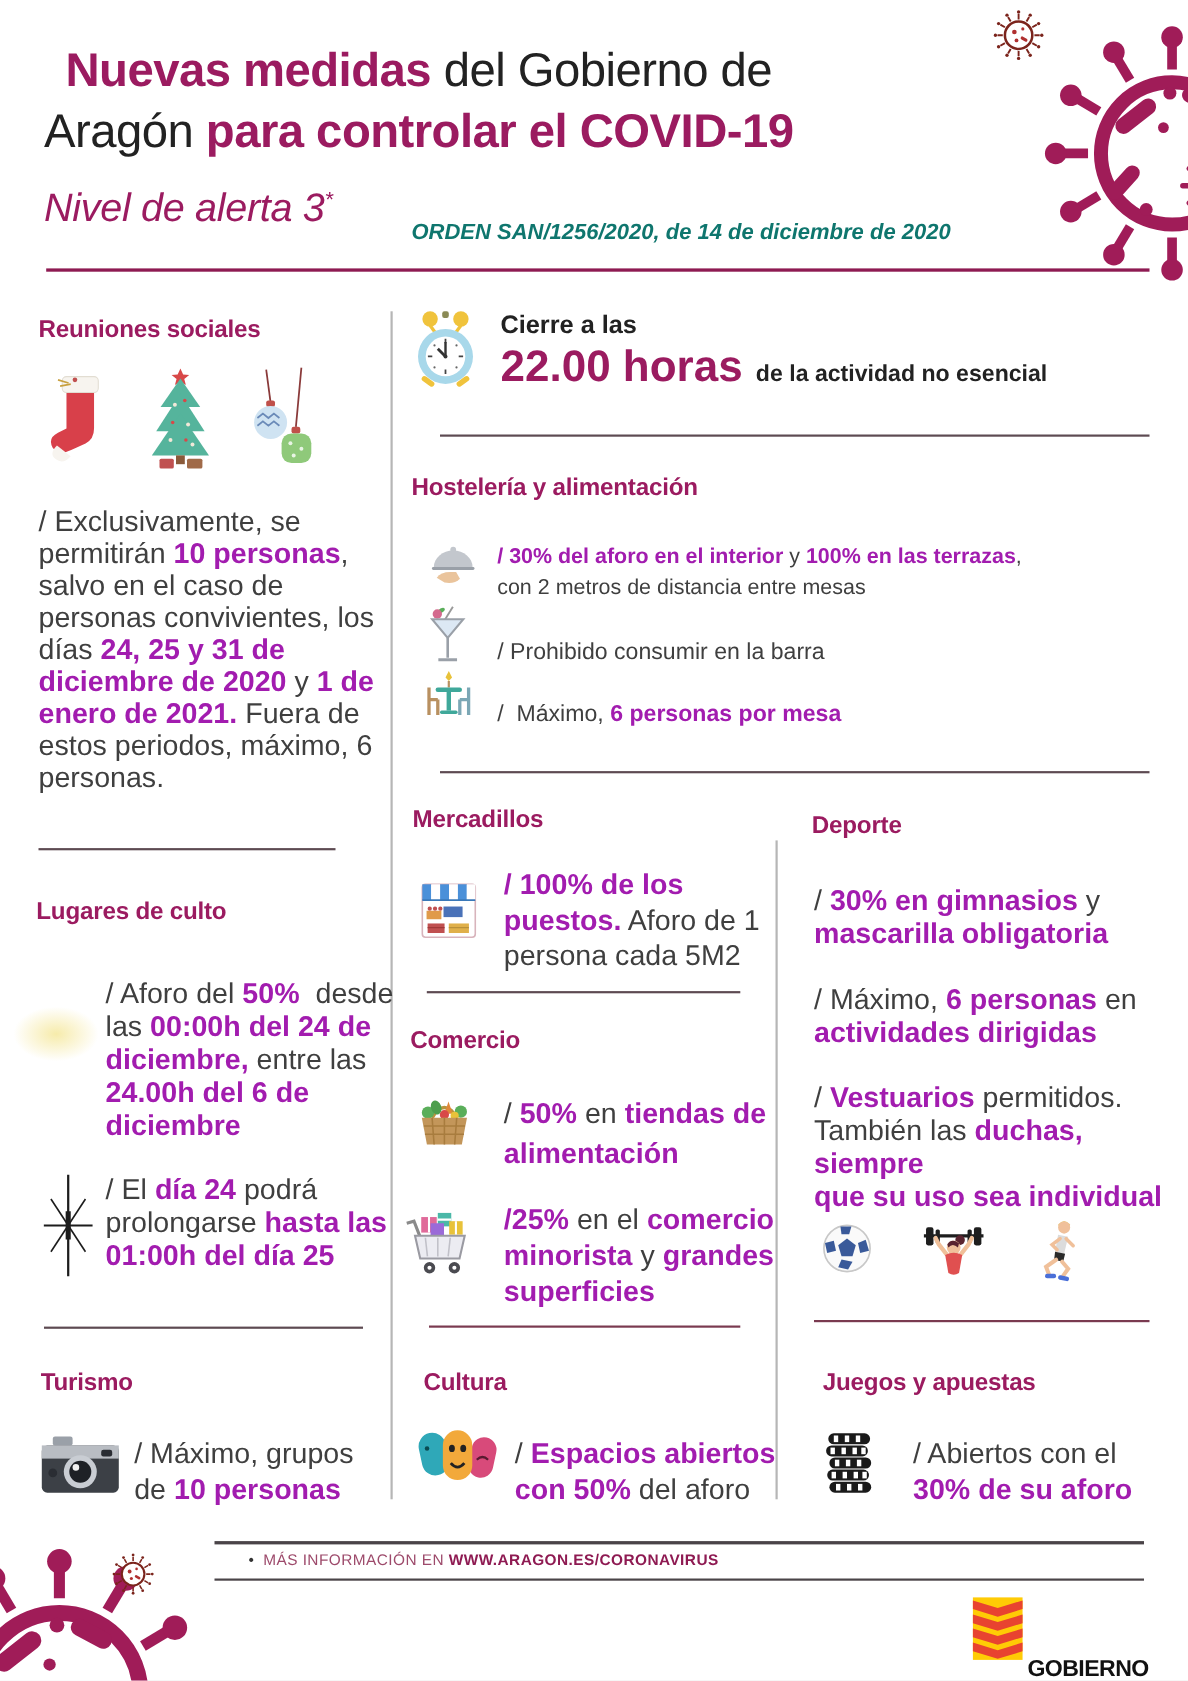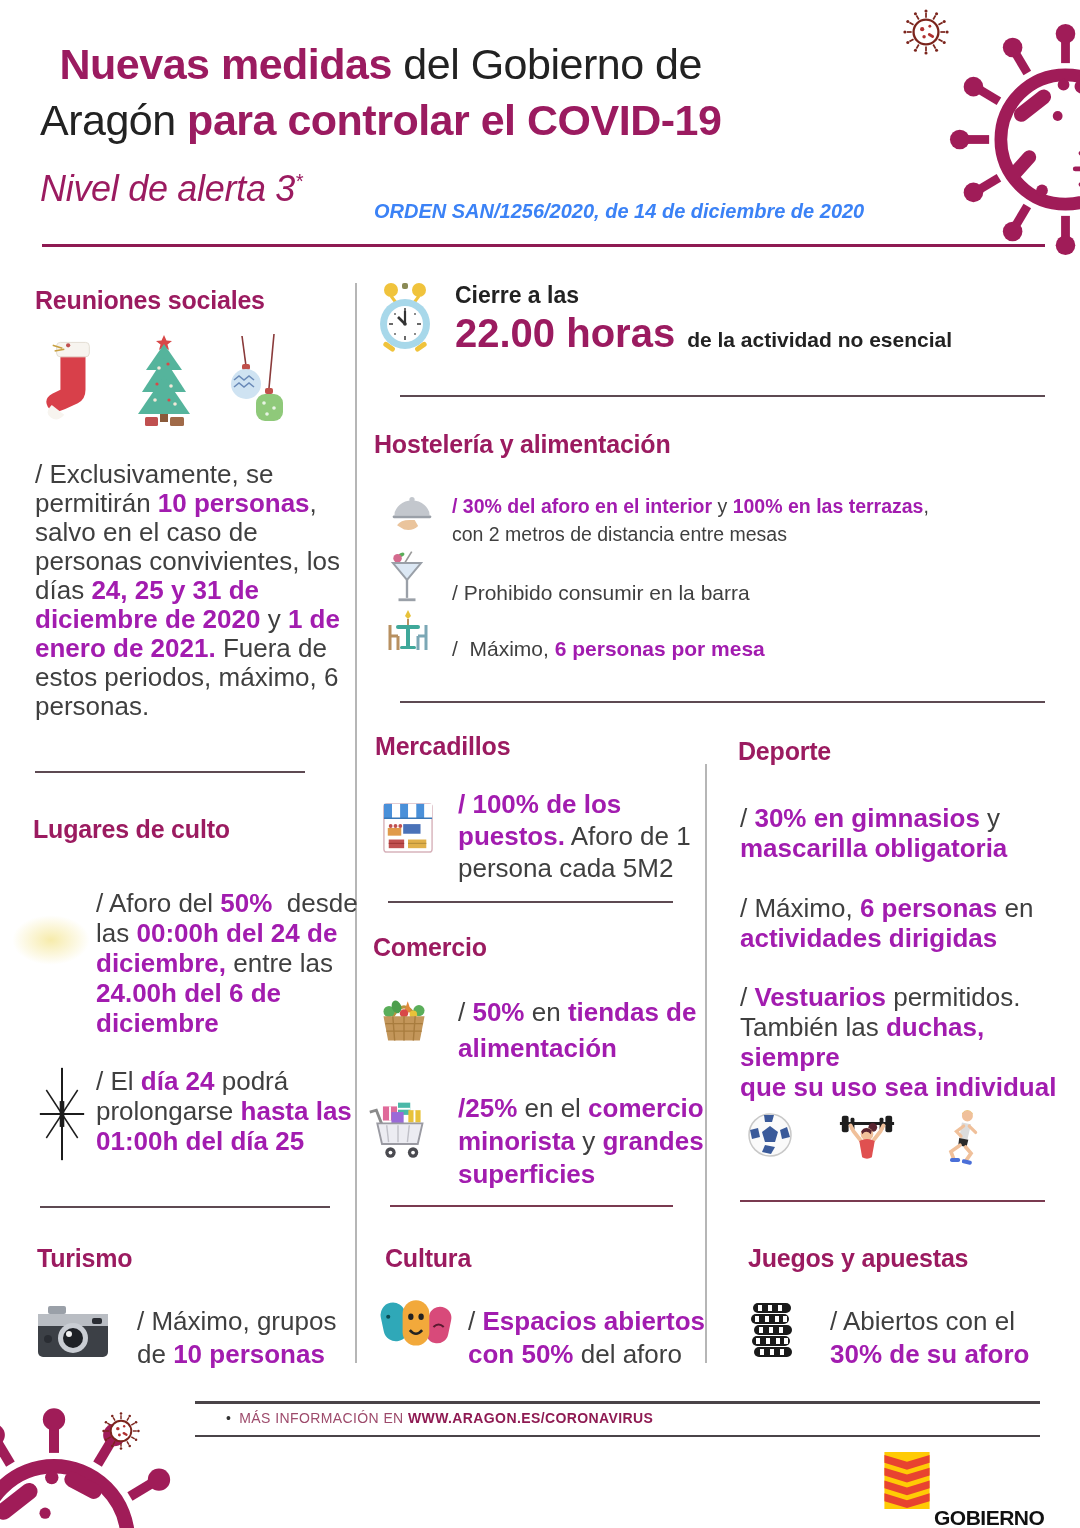--- a/index.html
+++ b/index.html
@@ -4,22 +4,22 @@
 <style>
   html,body{margin:0;padding:0;background:#e8e8e8;}
   #page{position:relative;width:1080px;height:1528px;background:#ffffff;overflow:hidden;
         font-family:"Liberation Sans", sans-serif;}
   .abs{position:absolute;}
   .title{font-size:43px;line-height:56px;white-space:pre-wrap;letter-spacing:-0.5px;text-align:center;}
   .title .mg{color:var(--accent);font-weight:bold;}
   .title .dk{color:#222;}
   .nivel{font-size:36px;color:var(--accent);letter-spacing:-0.3px;font-style:italic;}
   .nivel sup{font-size:20px;}
-  .orden{font-size:20px;font-style:italic;font-weight:bold;color:#3b82f6;}
-  .sec-h{font-size:25px;font-weight:bold;color:var(--accent);letter-spacing:-0.2px;}
+  .orden{font-size:20px;font-style:italic;font-weight:bold;color:#0f766e;}
+  .sec-h{font-size:22px;font-weight:bold;color:var(--accent);letter-spacing:-0.2px;}
   .body{font-size:26px;line-height:29px;color:#3f3f3f;white-space:pre-wrap;}
   .body .b{font-weight:bold;color:#a21caf;}
   .rule{position:absolute;background:#5d4a52;}
   .vrule{position:absolute;width:2px;background:#b6b6b6;}
   .cierre1{font-size:23px;font-weight:bold;color:#222;}
   .cierre-big{font-size:40px;font-weight:bold;color:var(--accent);}
   .cierre2{font-size:21px;font-weight:bold;color:#222;}
   .foot-info{font-size:14px;letter-spacing:0.4px;color:#9d4a6b;}
   .foot-info .dot{color:#333;margin-right:8px;}
   .foot-info .url{font-weight:bold;color:#8e1a52;}
@@ -426,21 +426,21 @@
   <svg class="abs" style="left:36px;top:1303px" width="74" height="58" viewBox="0 0 74 58">
     <rect x="12" y="3" width="18" height="8" rx="2" fill="#9aa0a8"></rect>
     <rect x="2" y="11" width="70" height="43" rx="5" fill="#3c4046"></rect>
     <rect x="2" y="11" width="70" height="12" fill="#b9bdc3"></rect>
     <circle cx="37" cy="35" r="15" fill="#c9cdd3"></circle>
     <circle cx="37" cy="35" r="10" fill="#1e2126"></circle>
     <circle cx="33" cy="31" r="3" fill="#f0f0f0"></circle>
     <rect x="56" y="15" width="10" height="6" rx="2" fill="#2a2d33"></rect>
     <circle cx="12" cy="36" r="4" fill="#2a2d33"></circle>
   </svg>
-  <div class="abs body" style="left:137px;top:1305px;line-height:33px"><span>/ Máximo, grupos
+  <div class="abs body" style="left:122px;top:1305px;line-height:33px"><span>/ Máximo, grupos
 de </span><span class="b">10 personas</span></div>
 
   <div class="abs sec-h" style="left:385px;top:1244px">Cultura</div>
   <svg class="abs" style="left:380px;top:1296px" width="74" height="58" viewBox="0 0 72 56">
     <rect x="2" y="6" width="24" height="38" rx="12" transform="rotate(-12 14 25)" fill="#2fa8b8"></rect>
     <rect x="46" y="10" width="22" height="36" rx="11" transform="rotate(12 57 28)" fill="#d84a7a"></rect>
     <path d="M52 30 Q57 25 62 30" fill="none" stroke="#5a1a30" stroke-width="2"></path>
     <rect x="22" y="4" width="26" height="44" rx="13" fill="#f2a93b"></rect>
     <ellipse cx="30" cy="20" rx="2.6" ry="3.2" fill="#222"></ellipse>
     <ellipse cx="40" cy="20" rx="2.6" ry="3.2" fill="#222"></ellipse>

